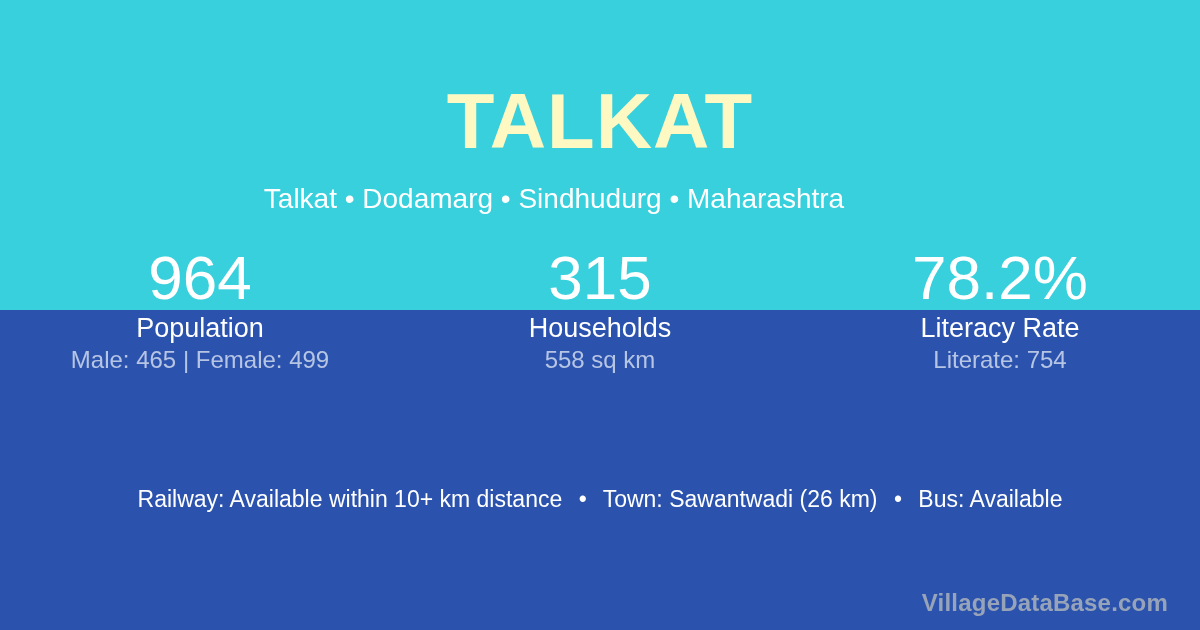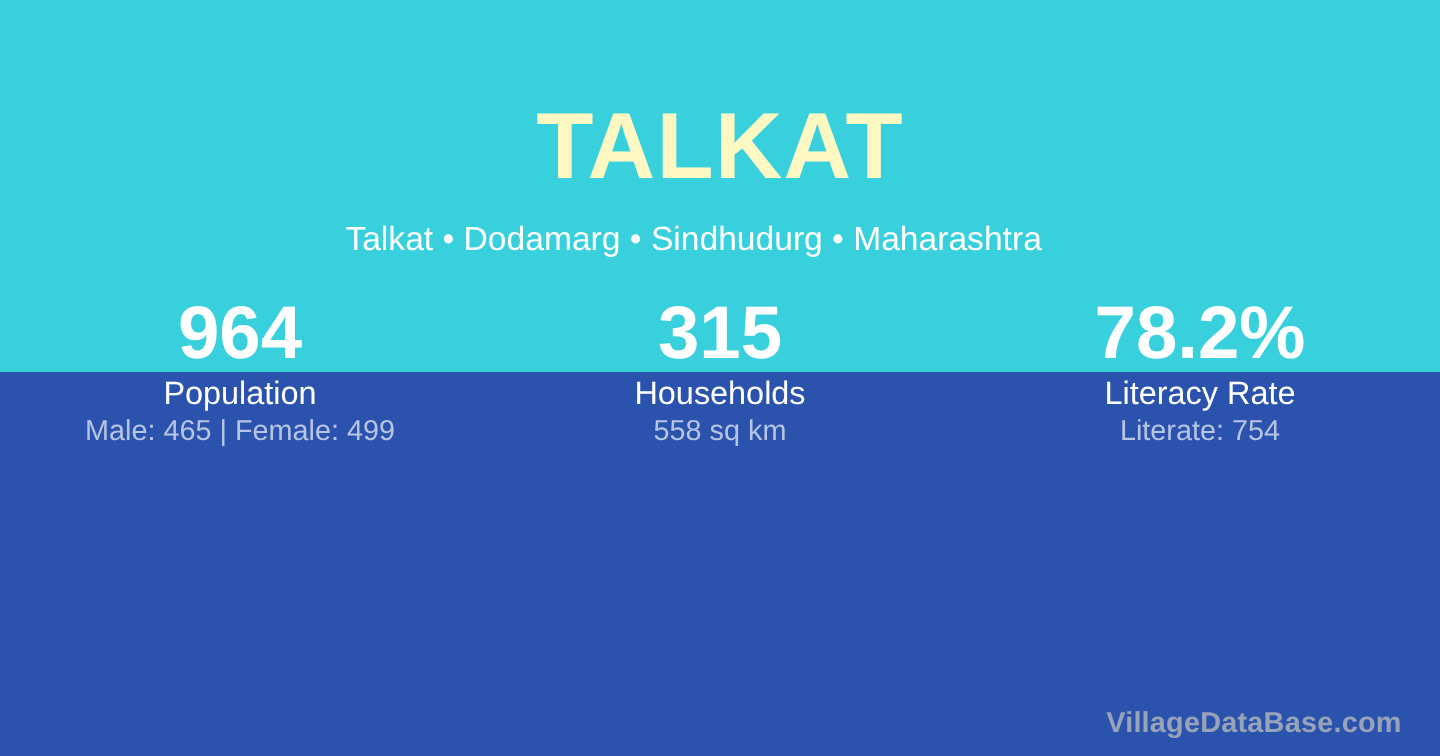--- a/index.html
+++ b/index.html
@@ -52,39 +52,38 @@
   .subtitle {
     position: absolute;
     left: 0;
     top: 182px;
     width: 1108px;
     text-align: center;
     font-size: 28px;
     font-weight: normal;
     line-height: 1.2;
     color: #ffffff;
-    margin-left: 24px;
   }
 
   
   .stats {
     position: absolute;
     left: 0;
     top: 246px;
     width: 1200px;
     display: flex;
     flex-direction: row;
   }
   .stat {
     flex: 1 1 0;
     text-align: center;
   }
   .stat-value {
     font-size: 62px;
-    font-weight: bold;
+    font-weight: normal;
     line-height: 64px;
     color: #ffffff;
     height: 64px;
   }
   .stat-label {
     margin-top: 2px;
     font-size: 27px;
     font-weight: normal;
     line-height: 32px;
     color: #ffffff;
@@ -153,16 +152,23 @@
     </div>
 
     <div class="stat">
       <div class="stat-value">78.2%</div>
       <div class="stat-label">Literacy Rate</div>
       <div class="stat-sub">Literate: 754</div>
     </div>
 
   </div>
 
+  <div class="infra">
+    <span>Railway: Available within 10+ km distance</span>
+    <span class="sep">•</span>
+    <span>Town: Sawantwadi (26 km)</span>
+    <span class="sep">•</span>
+    <span>Bus: Available</span>
+  </div>
 
   <div class="footer">VillageDataBase.com</div>
 
 </div>
 
 </body></html>

